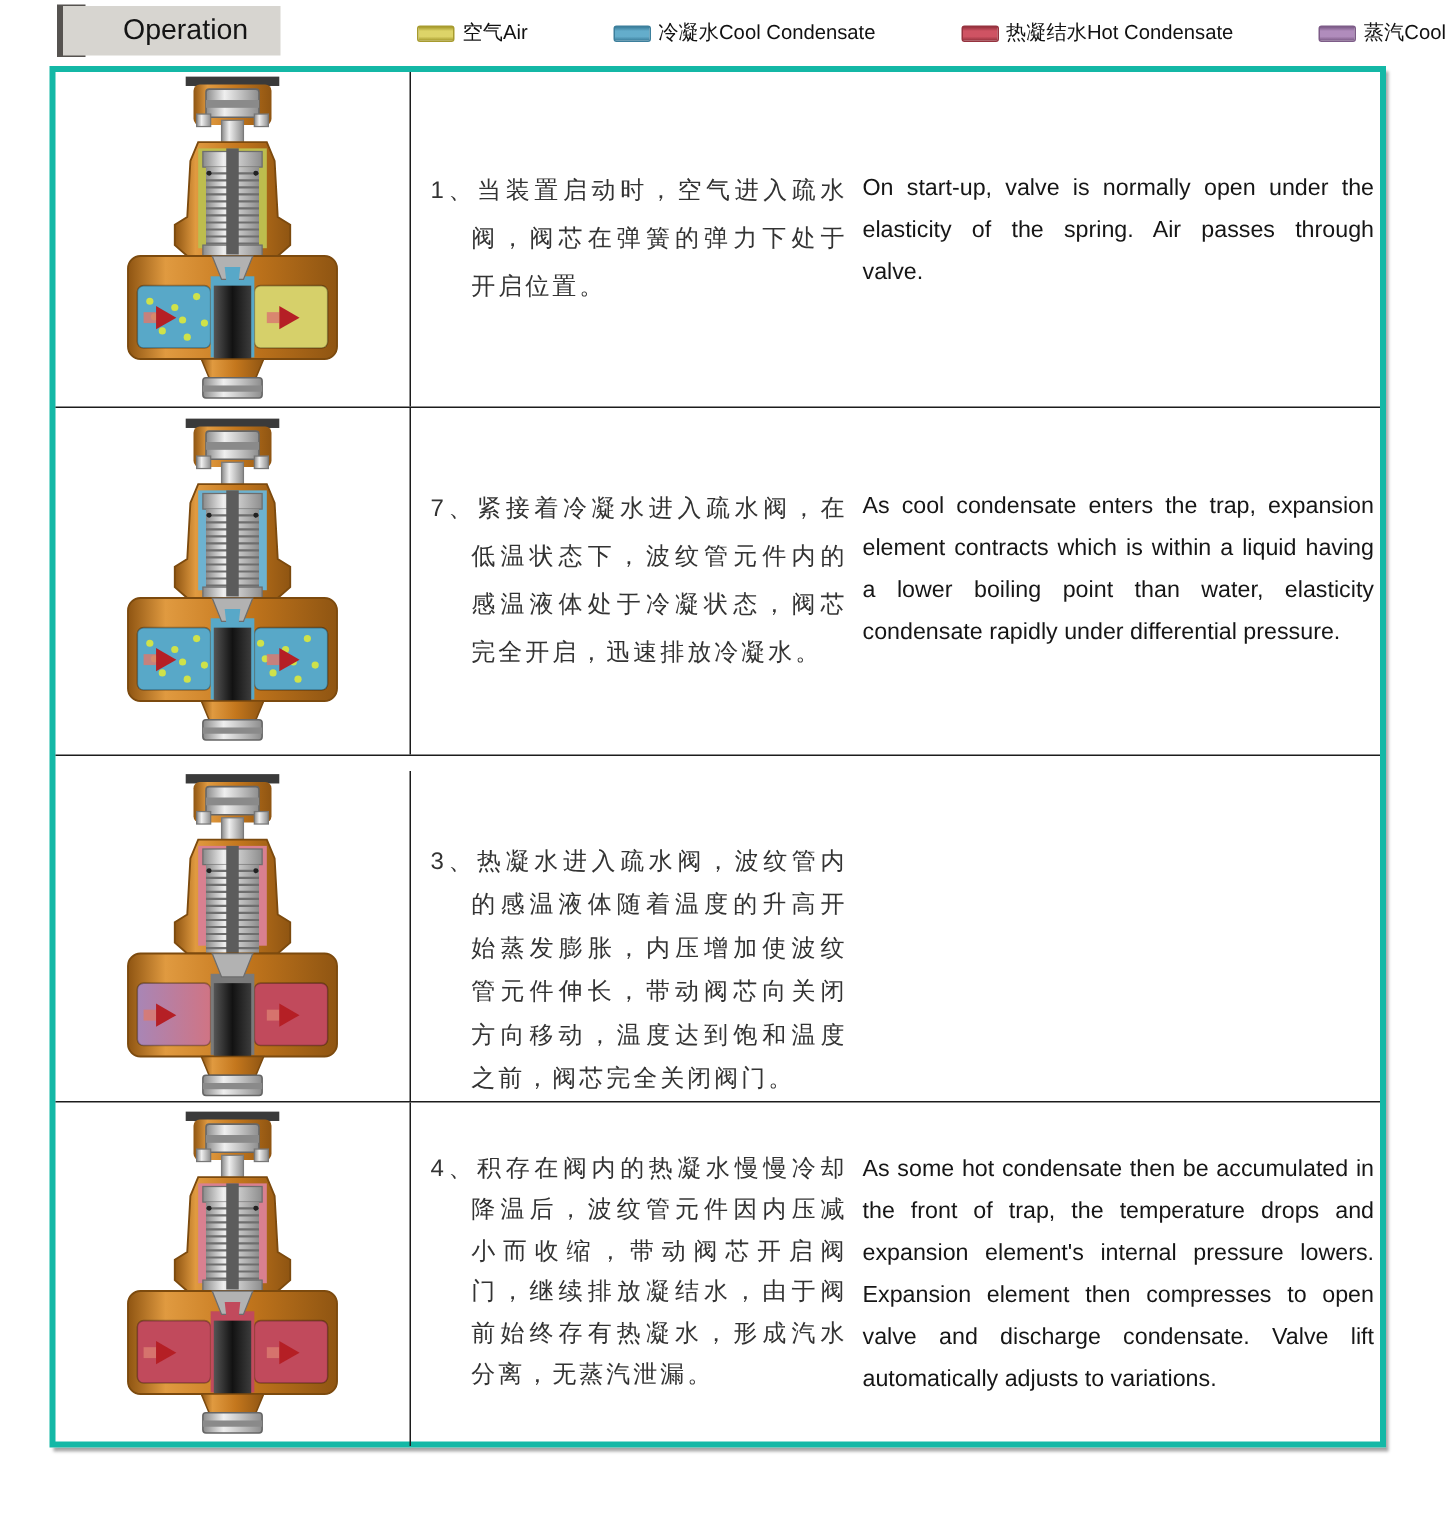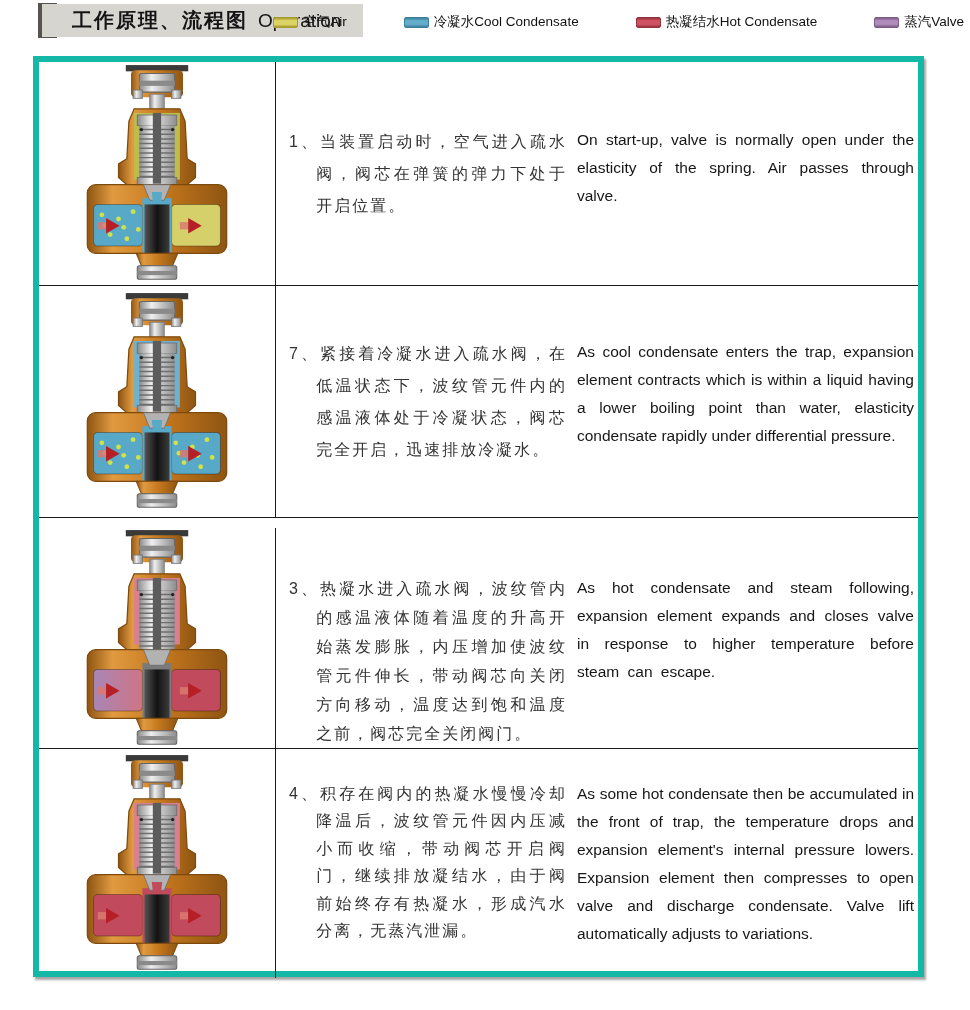--- a/index.html
+++ b/index.html
@@ -30,22 +30,22 @@
   }
   .legend-item { display:flex; align-items:center; gap:5px;padding-left:36px; }
   .swatch {
     width:25px; height:11px; border-radius:2px;
     border:1px solid rgba(60,50,20,.45);
   }
   .legend-label { font-size:13.5px; color:#111; white-space:nowrap; }
 
   
   .op-table {
-    position:absolute; left:33px; top:56px; width:891px; height:921px;
-    border:6px solid #14b8a6; background:#fff;
+    position:absolute; left:33px; top:44px; width:891px; height:921px;
+    border:4px solid #14b8a6; background:#fff;
     box-shadow:2px 3px 2px rgba(0,0,0,.35);
   }
   .row { display:flex; border-bottom:1px solid #1c1c1c; }
   .row:last-child { border-bottom:none; }
   .row:nth-child(1){ height:224px; }
   .row:nth-child(2){ height:232px; }
   .row:nth-child(3){ height:231px;align-items:flex-end; }
   .row:nth-child(4){ height:229px; }
 
   .img-cell {
@@ -73,39 +73,38 @@
   }
   .row:nth-child(3) .en { word-spacing:4px; }
   .row:nth-child(1) .en { word-spacing:2px; }
 </style>
 </head>
 <body>
 
 <div class="header">
   <div class="title-bar"></div>
   <div class="title-box">
-    <span class="title-zh">工作原理、流程图</span>
     <span class="title-en">Operation</span>
   </div>
   <div class="legend">
     <div class="legend-item">
       <span class="swatch" style="background: linear-gradient(rgb(167, 155, 46) 0%, rgb(221, 212, 104) 30%, rgb(221, 212, 104) 70%, rgb(167, 155, 46) 100%); border-color: rgb(167, 155, 46);"></span>
       <span class="legend-label"><span>空气</span><span>Air</span></span>
     </div>
     <div class="legend-item">
       <span class="swatch" style="background: linear-gradient(rgb(60, 127, 156) 0%, rgb(100, 173, 203) 30%, rgb(100, 173, 203) 70%, rgb(60, 127, 156) 100%); border-color: rgb(60, 127, 156);"></span>
       <span class="legend-label"><span>冷凝水</span><span>Cool Condensate</span></span>
     </div>
     <div class="legend-item">
       <span class="swatch" style="background: linear-gradient(rgb(150, 50, 62) 0%, rgb(207, 83, 99) 30%, rgb(207, 83, 99) 70%, rgb(150, 50, 62) 100%); border-color: rgb(150, 50, 62);"></span>
       <span class="legend-label"><span>热凝结水</span><span>Hot Condensate</span></span>
     </div>
     <div class="legend-item">
       <span class="swatch" style="background: linear-gradient(rgb(125, 92, 136) 0%, rgb(176, 140, 188) 30%, rgb(176, 140, 188) 70%, rgb(125, 92, 136) 100%); border-color: rgb(125, 92, 136);"></span>
-      <span class="legend-label"><span>蒸汽</span><span>Valve</span></span>
+      <span class="legend-label"><span>蒸汽</span><span>Cool</span></span>
     </div>
   </div>
 </div>
 
 <div class="op-table" id="op-table">
   <div class="row">
     <div class="img-cell">
       <div class="valve">
   <svg viewBox="0 0 150 212" xmlns="http://www.w3.org/2000/svg">
     <defs>
@@ -353,21 +352,20 @@
     <rect x="18" y="153" width="8" height="7" fill="#d97a70" opacity=".85"></rect>
     <polygon points="26,149 26,164 39,156.5" fill="#b51f25"></polygon>
     <rect x="97" y="153" width="8" height="7" fill="#d97a70" opacity=".85"></rect>
     <polygon points="105,149 105,164 118,156.5" fill="#b51f25"></polygon>
   </svg>
         </div>
     </div>
     <div class="text-cell">
       <div class="pair">
         <p class="zh">3、热凝水进入疏水阀，波纹管内的感温液体随着温度的升高开始蒸发膨胀，内压增加使波纹管元件伸长，带动阀芯向关闭方向移动，温度达到饱和温度之前，阀芯完全关闭阀门。</p>
-        <p class="en">As hot condensate and steam following, expansion element expands and closes valve in response to higher temperature before steam can escape.</p>
       </div>
     </div>
   </div>
 
   <div class="row">
     <div class="img-cell">
       <div class="valve">
   <svg viewBox="0 0 150 212" xmlns="http://www.w3.org/2000/svg">
     <defs>
       <linearGradient id="body3" x1="0" y1="0" x2="1" y2="0">

